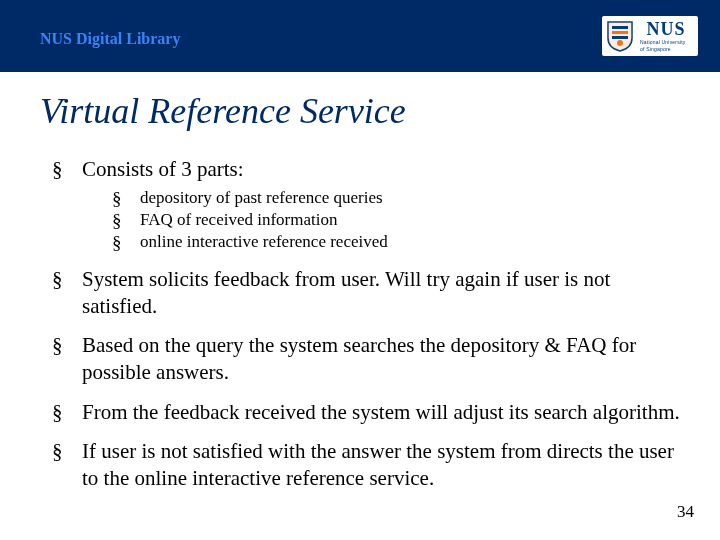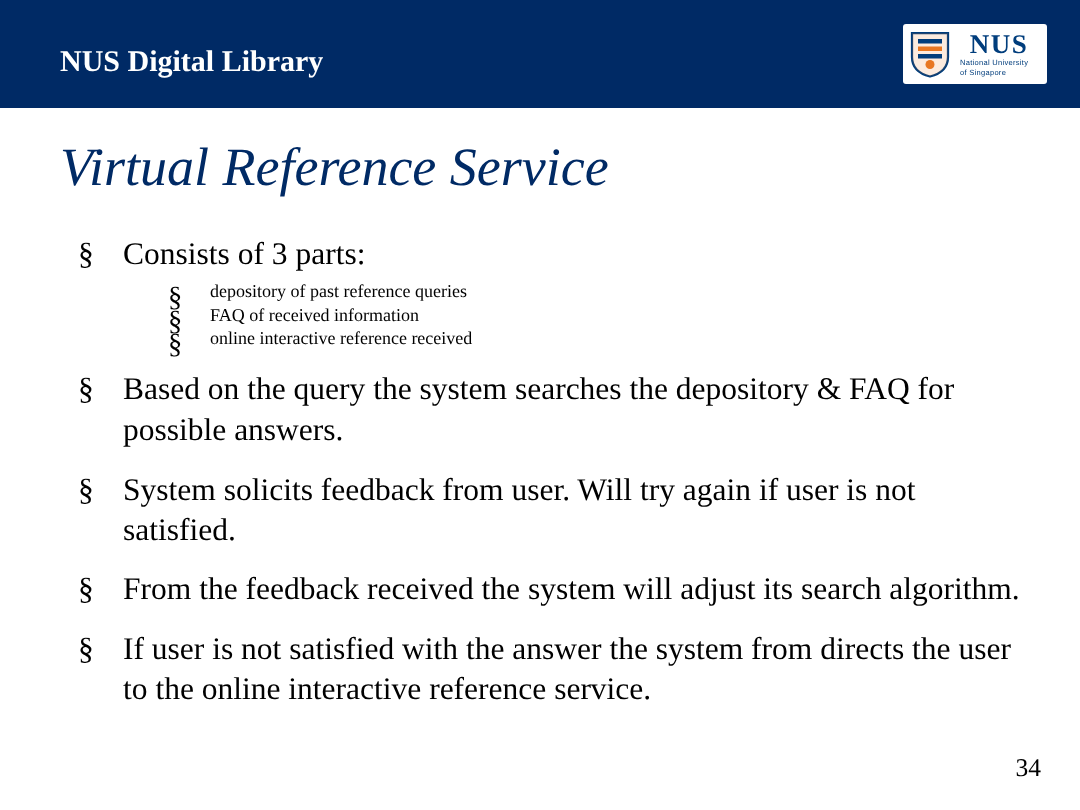--- a/index.html
+++ b/index.html
@@ -8,22 +8,22 @@
     font-family:"Times New Roman",Times,serif;
     background:#fff;color:#000;
     position:relative;overflow:hidden;
   }
   .header{
     background:#002a65;
     height:72px;width:100%;
     position:relative;
   }
   .header-title{
-    color:#ffffff;font-weight:bold;
-    font-size:20px;
+    color:#3b82f6;font-weight:bold;
+    font-size:16px;
     position:absolute;left:40px;top:30px;
   }
   .logo{
     position:absolute;right:22px;top:16px;
     width:96px;height:40px;
     background:#fff;border-radius:2px;
     display:flex;align-items:center;
     padding:0 4px;box-sizing:border-box;
   }
   .logo-crest{
@@ -59,21 +59,21 @@
     position:relative;padding-left:30px;margin-bottom:4px;
     line-height:1.3;
     margin-top:12px;
   }
   .top-bullets>li::before{
     content:"§";position:absolute;left:0;top:0;
     font-size:21px;color:#000;
   }
   .sub-bullets{
     list-style:none;margin:4px 0 8px 0;padding:0 0 0 30px;
-    font-size:12px;
+    font-size:17px;
   }
   .sub-bullets>li{
     position:relative;padding-left:28px;margin-bottom:0;
     line-height:1.3;
   }
   .sub-bullets>li::before{
     content:"§";position:absolute;left:0;top:0;
     font-size:19px;color:#000;
   }
   .page-num{
@@ -110,20 +110,20 @@
 
   <ul class="top-bullets">
     <li>
       <span>Consists of 3 parts:</span>
       <ul class="sub-bullets">
         <li>depository of past reference queries</li>
         <li>FAQ of received information</li>
         <li>online  interactive reference received</li>
       </ul>
     </li>
+    <li>System solicits feedback from user.  Will try again if user is not satisfied.</li>
     <li>Based on the query the system searches the depository &amp; FAQ for possible answers.</li>
-    <li>System solicits feedback from user.  Will try again if user is not satisfied.</li>
     <li>From the feedback received the system will adjust its search algorithm.</li>
     <li>If user is not satisfied with the answer the system from directs the user to the online interactive reference service.</li>
   </ul>
 </div>
 
 <div class="page-num">34</div>
 
 </body></html>

